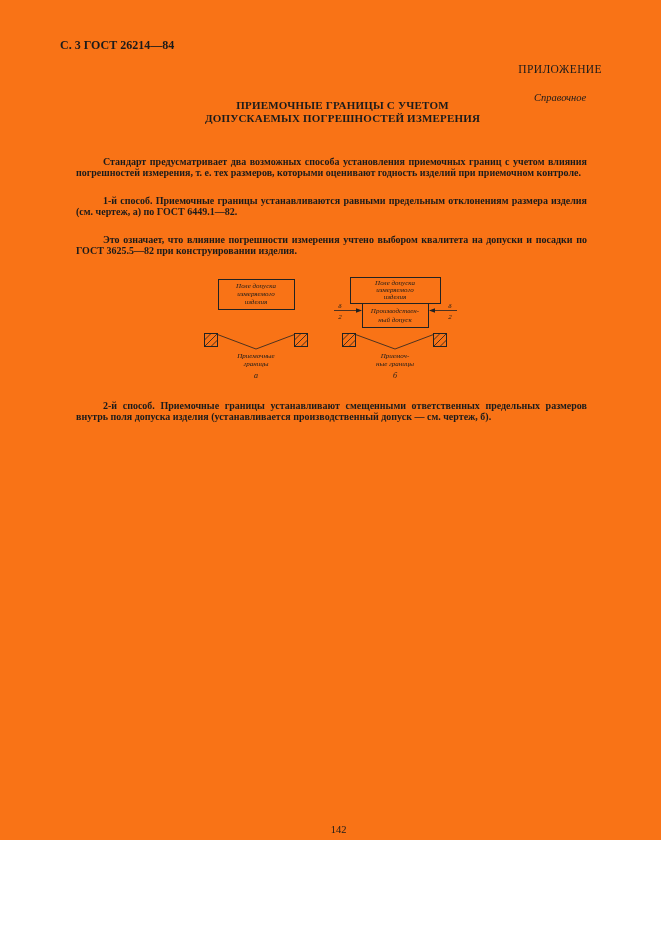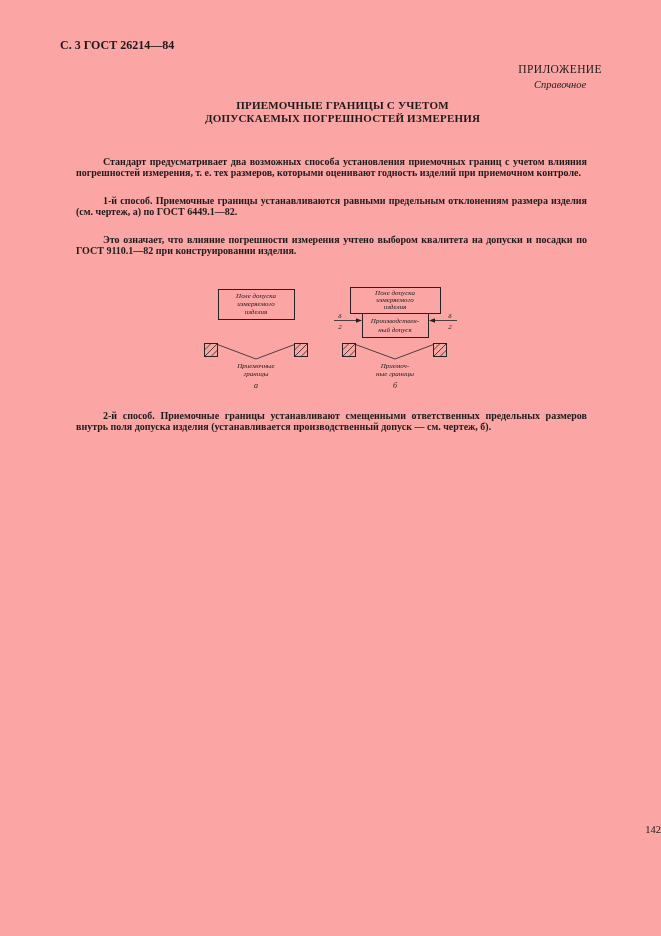--- a/index.html
+++ b/index.html
@@ -1,20 +1,20 @@
 <!DOCTYPE html>
 <html><head>
 <meta charset="utf-8">
 <style>
   html, body { margin: 0; padding: 0; background: #ffffff; }
   .page {
     position: relative;
     width: 661px;
-    height: 936px;
-    background: #fca5a5;
+    height: 840px;
+    background: #f97316;
     font-family: "Liberation Serif", serif;
     color: #1b1b1b;
     overflow: hidden;
   }
   .header-left {
     position: absolute;
     left: 60px;
     top: 38px;
     font-size: 12px;
     font-weight: bold;
@@ -26,21 +26,21 @@
     top: 63px;
     text-align: center;
   }
   .appendix .appendix-label {
     font-size: 11.5px;
     letter-spacing: 0.4px;
   }
   .appendix .appendix-note {
     font-style: italic;
     font-size: 10.5px;
-    margin-top: 4px;
+    margin-top: 17px;
   }
   .doc-title {
     position: absolute;
     left: 0;
     right: 0;
     top: 99px;
     text-align: center;
     font-weight: bold;
     font-size: 11px;
     line-height: 13px;
@@ -52,38 +52,38 @@
     left: 60px;
     right: 58px;
     top: 140px;
     font-size: 10px;
     line-height: 11.4px;
     text-align: justify;
   }
   .content p { margin: 16px; text-indent: 27px; font-weight: bold; }
   .figure-block {
     width: 256px;
-    margin: 31px auto 16px auto;
+    margin: 21px auto 16px auto;
   }
   .fig-svg text {
     font-family: "Liberation Serif", serif;
     font-style: italic;
     font-size: 7px;
     fill: #1b1b1b;
   }
   .fig-svg .caption { font-size: 8px; }
   .fig-svg rect, .fig-svg line { stroke: #222; fill: none; stroke-width: 1; }
   .fig-svg .thin { stroke-width: 0.8; }
   .fig-svg polygon { fill: #222; stroke: none; }
   .page-number {
     position: absolute;
     left: 16px;
     right: 0;
     top: 824px;
-    text-align: right;
+    text-align: center;
     font-size: 10.5px;
   }
 </style>
 </head>
 <body>
 
 <div class="page">
 
   <div class="header-left">С. 3 ГОСТ 26214—84</div>
 
@@ -93,21 +93,21 @@
   </div>
 
   <div class="doc-title">
     <div>ПРИЕМОЧНЫЕ ГРАНИЦЫ С УЧЕТОМ</div>
     <div>ДОПУСКАЕМЫХ ПОГРЕШНОСТЕЙ ИЗМЕРЕНИЯ</div>
   </div>
 
   <div class="content">
     <p>Стандарт предусматривает два возможных способа установления приемочных границ с учетом влияния погрешностей измерения, т. е. тех размеров, которыми оценивают годность изделий при приемочном контроле.</p>
     <p><b>1-й способ.</b><span> Приемочные границы устанавливаются равными предельным отклонениям размера изделия (см. чертеж, а) по ГОСТ 6449.1—82.</span></p>
-    <p>Это означает, что влияние погрешности измерения учтено выбором квалитета на допуски и посадки по ГОСТ 9110.1—82 при конструировании изделия.</p>
+    <p>Это означает, что влияние погрешности измерения учтено выбором квалитета на допуски и посадки по ГОСТ 3625.5—82 при конструировании изделия.</p>
 
     <div class="figure-block">
       <svg class="fig-svg" width="256" height="104" viewBox="0 0 256 104">
 
         <g>
           <rect x="14.5" y="2.5" width="76" height="30"></rect>
           <text x="52" y="11" text-anchor="middle">Поле допуска</text>
           <text x="52" y="19" text-anchor="middle">измеряемого</text>
           <text x="52" y="27" text-anchor="middle">изделия</text>
 

